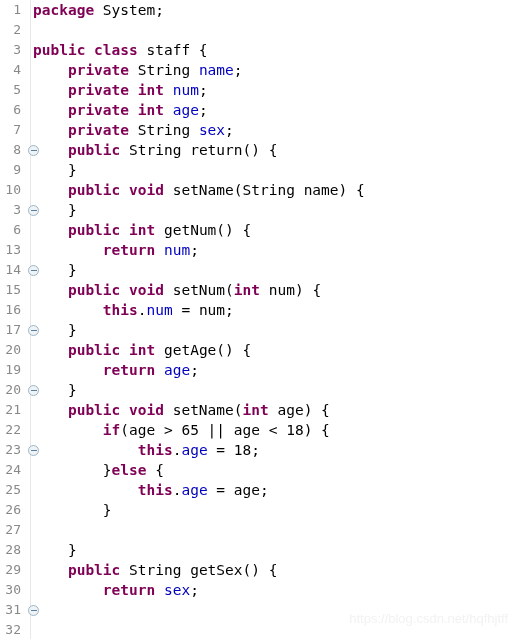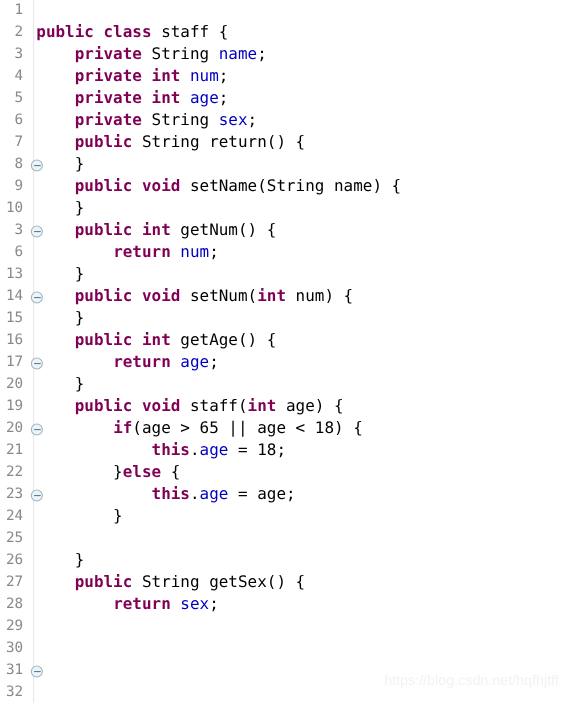--- a/index.html
+++ b/index.html
@@ -216,39 +216,41 @@
       <div class="gutter-row">
         <span class="lineno">31</span>
         <span class="fold"></span>
       </div>
       <div class="gutter-row">
         <span class="lineno">32</span>
       </div>
     </div>
 
   <div id="code">
+      <div class="code-line"><span class="kw">package</span><span class="pln"> System;</span></div>
       <div class="code-line"></div>
       <div class="code-line"><span class="kw">public class</span><span class="pln"> staff {</span></div>
       <div class="code-line"><span class="pln">    </span><span class="kw">private</span><span class="pln"> String </span><span class="fld">name</span><span class="pln">;</span></div>
       <div class="code-line"><span class="pln">    </span><span class="kw">private int</span><span class="pln"> </span><span class="fld">num</span><span class="pln">;</span></div>
       <div class="code-line"><span class="pln">    </span><span class="kw">private int</span><span class="pln"> </span><span class="fld">age</span><span class="pln">;</span></div>
       <div class="code-line"><span class="pln">    </span><span class="kw">private</span><span class="pln"> String </span><span class="fld">sex</span><span class="pln">;</span></div>
       <div class="code-line"><span class="pln">    </span><span class="kw">public</span><span class="pln"> String return() {</span></div>
       <div class="code-line"><span class="pln">    }</span></div>
       <div class="code-line"><span class="pln">    </span><span class="kw">public void</span><span class="pln"> setName(String name) {</span></div>
       <div class="code-line"><span class="pln">    }</span></div>
       <div class="code-line"><span class="pln">    </span><span class="kw">public int</span><span class="pln"> getNum() {</span></div>
       <div class="code-line"><span class="pln">        </span><span class="kw">return</span><span class="pln"> </span><span class="fld">num</span><span class="pln">;</span></div>
       <div class="code-line"><span class="pln">    }</span></div>
       <div class="code-line"><span class="pln">    </span><span class="kw">public void</span><span class="pln"> setNum(</span><span class="kw">int</span><span class="pln"> num) {</span></div>
+      <div class="code-line"><span class="pln">        </span><span class="kw">this</span><span class="pln">.</span><span class="fld">num</span><span class="pln"> = num;</span></div>
       <div class="code-line"><span class="pln">    }</span></div>
       <div class="code-line"><span class="pln">    </span><span class="kw">public int</span><span class="pln"> getAge() {</span></div>
       <div class="code-line"><span class="pln">        </span><span class="kw">return</span><span class="pln"> </span><span class="fld">age</span><span class="pln">;</span></div>
       <div class="code-line"><span class="pln">    }</span></div>
-      <div class="code-line"><span class="pln">    </span><span class="kw">public void</span><span class="pln"> staff(</span><span class="kw">int</span><span class="pln"> age) {</span></div>
+      <div class="code-line"><span class="pln">    </span><span class="kw">public void</span><span class="pln"> setName(</span><span class="kw">int</span><span class="pln"> age) {</span></div>
       <div class="code-line"><span class="pln">        </span><span class="kw">if</span><span class="pln">(age &gt; 65 || age &lt; 18) {</span></div>
       <div class="code-line"><span class="pln">            </span><span class="kw">this</span><span class="pln">.</span><span class="fld">age</span><span class="pln"> = 18;</span></div>
       <div class="code-line"><span class="pln">        }</span><span class="kw">else</span><span class="pln"> {</span></div>
       <div class="code-line"><span class="pln">            </span><span class="kw">this</span><span class="pln">.</span><span class="fld">age</span><span class="pln"> = age;</span></div>
       <div class="code-line"><span class="pln">        }</span></div>
       <div class="code-line"></div>
       <div class="code-line"><span class="pln">    }</span></div>
       <div class="code-line"><span class="pln">    </span><span class="kw">public</span><span class="pln"> String getSex() {</span></div>
       <div class="code-line"><span class="pln">        </span><span class="kw">return</span><span class="pln"> </span><span class="fld">sex</span><span class="pln">;</span></div>
     </div>

